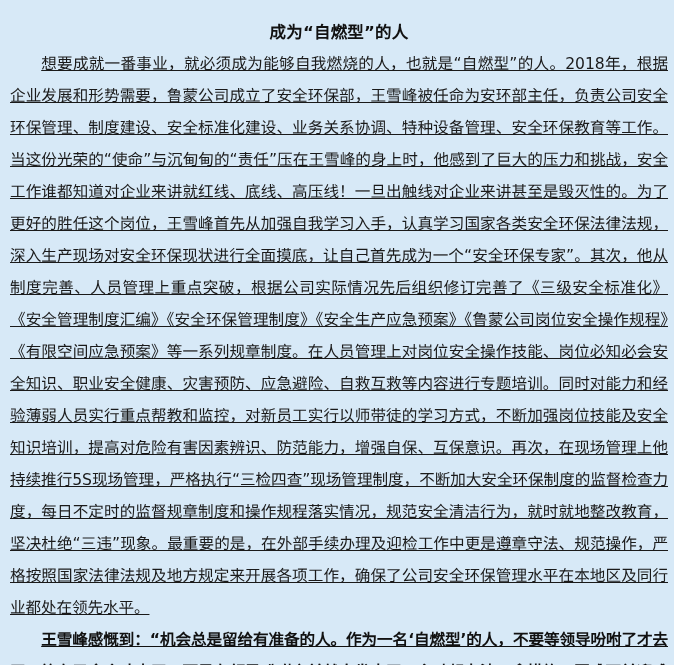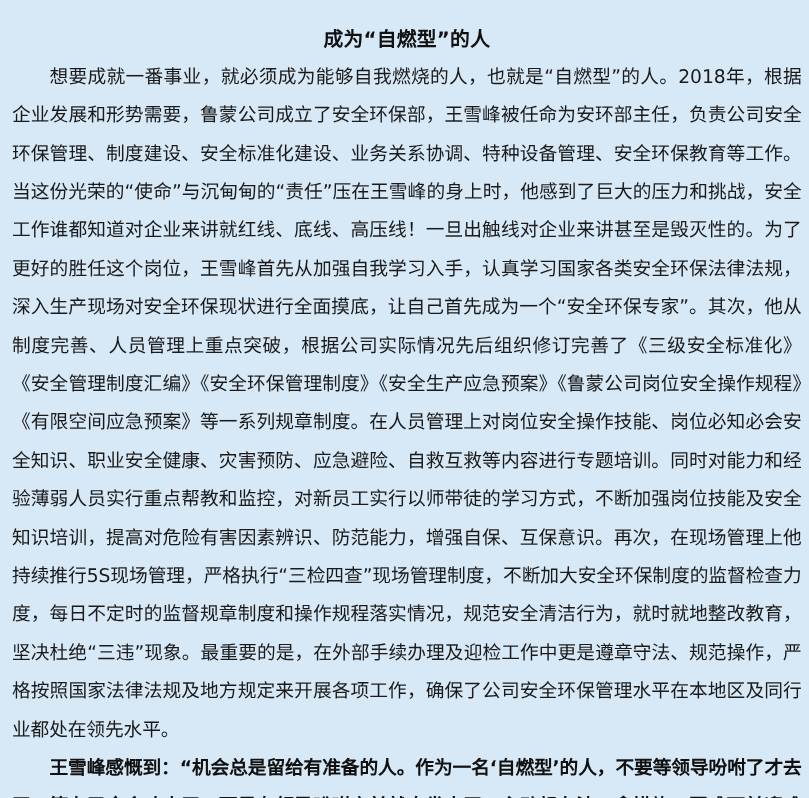--- a/index.html
+++ b/index.html
@@ -43,20 +43,21 @@
     margin: 0;
     padding: 0;
     text-indent: 2em;
     font-size: 15.6px;
     line-height: 32px;
     color: #1a1a1a;
     text-align: justify;
     text-justify: inter-character;
     letter-spacing: -0.1px;
     word-break: break-all;
+    text-decoration: underline;
   }
 
   .para.emphasis {
     font-weight: 700;
     color: #111111;
   }
 </style>
 </head>
 <body>
 

